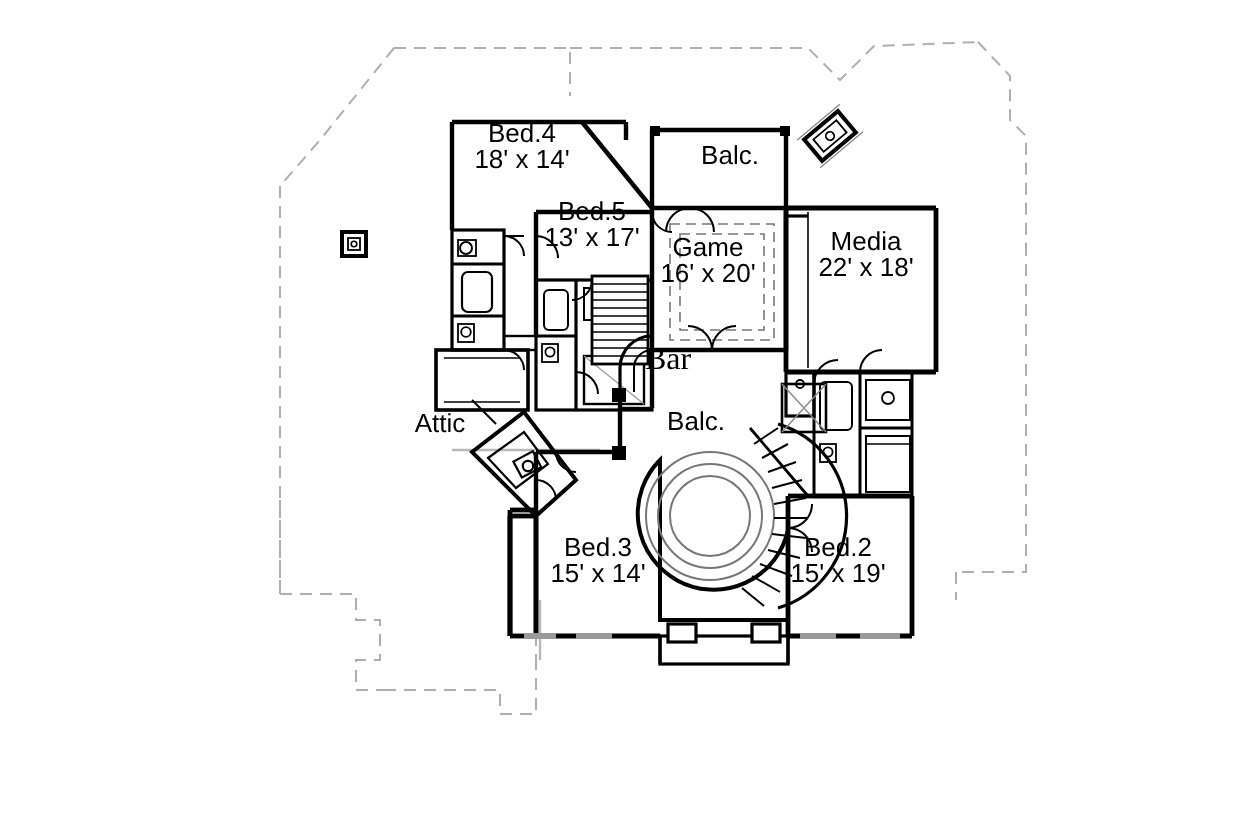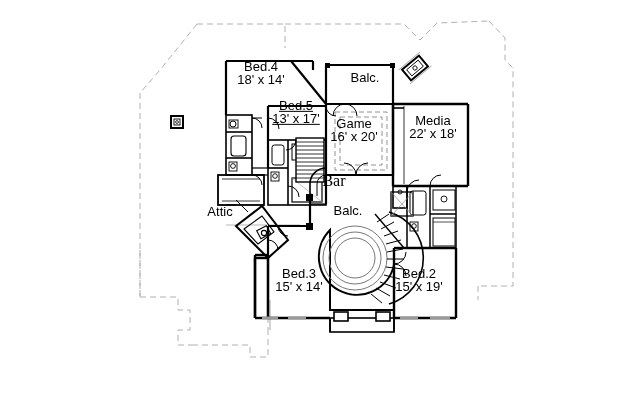--- a/index.html
+++ b/index.html
@@ -356,21 +356,21 @@
       <path d="M310,204 L326,204"></path>
     </g>
 
   </svg>
 
   <div class="room-label" style="left: 261px; top: 73px; transform: translate(-50%, -50%);">
     <span class="rname">Bed.4</span>
     <span class="rdim">18' x 14'</span>
   </div>
 
-  <div class="room-label" style="left: 296px; top: 112px; transform: translate(-50%, -50%); text-decoration: underline;">
+  <div class="room-label" style="left: 296px; top: 112px; transform: translate(-50%, -50%);">
     <span class="rname">Bed.5</span>
     <span class="rdim">13' x 17'</span>
   </div>
 
   <div class="room-label" style="left: 365px; top: 78px; transform: translate(-50%, -50%);">
     <span class="rname">Balc.</span>
 
   </div>
 
   <div class="room-label" style="left: 354px; top: 130px; transform: translate(-50%, -50%);">

